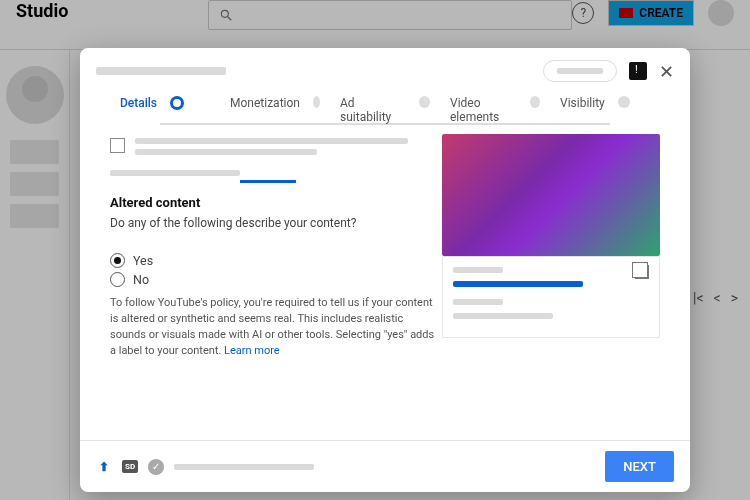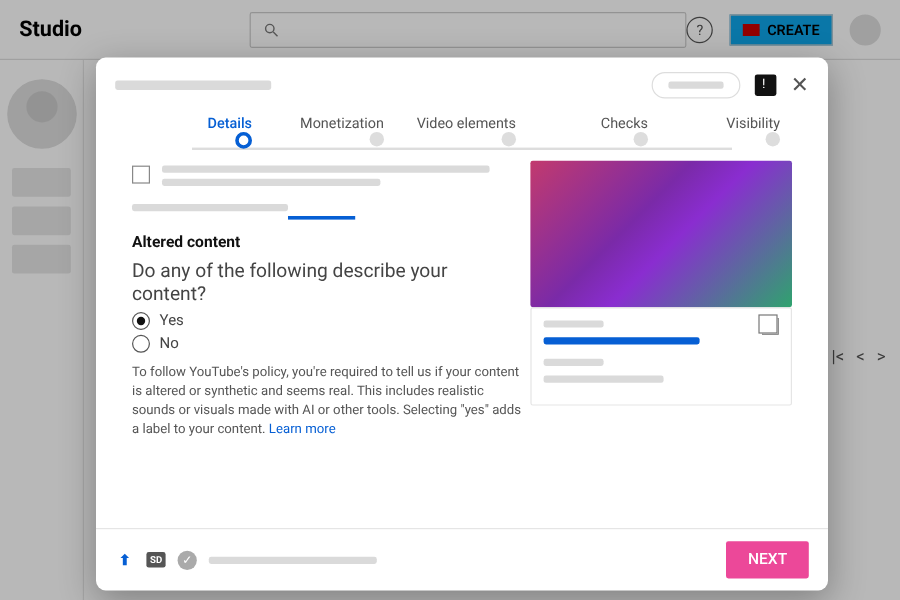--- a/index.html
+++ b/index.html
@@ -1,18 +1,18 @@
 <!DOCTYPE html>
 <html><head>
 <meta charset="utf-8">
 <style>
 *{box-sizing:border-box;margin:0;padding:0;font-family:Roboto,Arial,sans-serif}
 body{width:750px;height:500px;overflow:hidden;background:#f1f1f1;position:relative}
 .bg{position:absolute;inset:0;filter:brightness(0.85)}
-.topbar{height:50px;background:#fff;display:flex;align-items:center;padding:0 16px;border-bottom:1px solid #ddd}
+.topbar{height:50px;background:#fff;display:flex;align-items:flex-start;padding:0 16px;border-bottom:1px solid #ddd}
 .logo{font-weight:700;font-size:18px}
 .search{flex:1;max-width:420px;margin:0 auto 0 140px;height:30px;border:1px solid #ccc;border-radius:2px;display:flex;align-items:center;padding:0 10px;color:#777}
 .top-actions{margin-left:auto;display:flex;align-items:center;gap:14px}
 .help-icon{width:22px;height:22px;border:1.5px solid #555;border-radius:50%;display:flex;align-items:center;justify-content:center;font-size:12px;color:#555}
 .create-btn{border:1px solid #ccc;padding:5px 10px;font-size:12px;font-weight:600;display:flex;align-items:center;gap:6px;background:#0ea5e9}
 .create-btn .cam{width:14px;height:10px;background:#cc0000;position:relative}
 .create-btn .cam::after{content:"";position:absolute;right:-4px;top:1px;border:4px solid transparent;border-left-color:#cc0000}
 .avatar-top{width:26px;height:26px;border-radius:50%;background:#ddd}
 .sidebar{position:absolute;left:0;top:50px;width:70px;bottom:0;background:#fff;border-right:1px solid #e5e5e5}
 .side-avatar{width:58px;height:58px;border-radius:50%;background:#ddd;margin:16px auto;position:relative}
@@ -25,56 +25,56 @@
 .dlg-head{padding:12px 16px 8px;display:flex;align-items:center;gap:10px}
 .ph{background:#dadada;border-radius:2px}
 .dlg-head .title-ph{width:130px;height:8px}
 .dlg-head-actions{margin-left:auto;display:flex;align-items:center;gap:12px}
 .btn-ghost{border:1px solid #ddd;border-radius:14px;width:74px;height:22px;display:flex;align-items:center;justify-content:center}
 .btn-ghost .ph{width:46px;height:6px}
 .feedback-icon{width:18px;height:18px;background:#111;border-radius:2px;position:relative}
 .feedback-icon::after{content:"!";color:#fff;font-size:11px;position:absolute;left:6px;top:1px}
 .close-icon{font-size:18px;color:#555;cursor:pointer}
 .stepper{display:flex;align-items:flex-start;justify-content:space-between;padding:6px 40px 4px;position:relative}
-.step{display:flex;flex-direction:column;align-items:flex-end;gap:0;font-size:12px;color:#555;z-index:1;width:90px}
+.step{display:flex;flex-direction:row;align-items:flex-start;gap:13px;font-size:12px;color:#555;z-index:1;width:90px}
 .step.active{color:#065fd4;font-weight:500}
 .circle{width:12px;height:12px;border-radius:50%;background:#ddd}
 .step.active .circle{width:14px;height:14px;background:#fff;border:3px solid #065fd4}
 .step-line{position:absolute;height:2px;background:#ddd;top:33px;left:80px;right:80px;z-index:0}
 .dlg-body{flex:1;overflow:auto;padding:6px 30px 10px;display:flex;gap:4px}
 .left{flex:1;font-size:12px;color:#444}
 .row-check{display:flex;align-items:flex-start;gap:10px;margin:4px 0}
 .checkbox{width:15px;height:15px;border:1.5px solid #888;flex-shrink:0}
 .lines{flex:1}
 .lines .ph{height:6px;margin-bottom:5px}
 .divider{height:6px;background:#dadada;margin:10px 0 4px;border-radius:2px}
 .tab-underline{width:56px;height:3px;background:#065fd4;margin:0 0 12px 130px}
 h4{font-size:13px;color:#111;margin-bottom:6px}
-.q{font-size:16px;margin-bottom:6px}
+.q{font-size:12px;margin-bottom:23px}
 ul{list-style:disc;padding-left:22px;margin-bottom:8px}
 ul li{font-size:11.5px;color:#333;margin-bottom:4px}
 .radio-row{display:flex;align-items:center;gap:8px;margin:4px 0;font-size:12.5px}
 .radio{width:15px;height:15px;border:1.5px solid #555;border-radius:50%;display:flex;align-items:center;justify-content:center}
 .radio.sel::after{content:"";width:7px;height:7px;border-radius:50%;background:#111}
 .policy{font-size:11px;color:#555;line-height:1.45;margin-top:8px}
 .policy a{color:#065fd4;text-decoration:none}
 .right{width:218px;flex-shrink:0}
 .thumb{width:218px;height:122px;border-radius:2px;background:linear-gradient(135deg,#c23a6e 0%,#7a2aa8 40%,#8a2dd0 55%,#2fa36e 100%)}
 .card{border:1px solid #e5e5e5;border-radius:2px;padding:10px;margin-top:0}
 .card .ph{height:6px;margin-bottom:8px}
 .card .blue-ph{background:#065fd4}
 .copy-icon{float:right;width:14px;height:14px;border:1.5px solid #777;position:relative;margin-top:-2px}
 .copy-icon::before{content:"";position:absolute;width:14px;height:14px;border:1.5px solid #777;left:-4px;top:-4px;background:#fff}
 .dlg-foot{border-top:1px solid #e5e5e5;padding:10px 16px;display:flex;align-items:center;gap:10px}
 .ficon{width:16px;height:16px;display:flex;align-items:center;justify-content:center;font-size:12px;color:#555}
 .upload-icon{color:#065fd4;font-weight:700}
 .sd-badge{background:#555;color:#fff;font-size:8px;font-weight:700;padding:2px 3px;border-radius:2px}
 .check-circle{width:16px;height:16px;border-radius:50%;background:#aaa;color:#fff;font-size:10px;display:flex;align-items:center;justify-content:center}
 .foot-ph{height:6px;width:140px}
-.next-btn{margin-left:auto;background:#ec4899;color:#fff;border:none;padding:8px 18px;font-size:13px;font-weight:500;border-radius:2px;cursor:pointer}
+.next-btn{margin-left:auto;background:#3b82f6;color:#fff;border:none;padding:8px 18px;font-size:13px;font-weight:500;border-radius:2px;cursor:pointer}
 </style>
 </head>
 <body>
 
 <div class="bg">
   <div class="topbar">
     <span class="logo">Studio</span>
     <div class="search">
       <svg width="14" height="14" viewBox="0 0 24 24">
           <circle cx="10" cy="10" r="6" fill="none" stroke="#777" stroke-width="2"></circle>
@@ -123,25 +123,25 @@
     <div class="step-line"></div>
     <div class="step active">
         <span>Details</span>
         <div class="circle"></div>
       </div>
     <div class="step">
         <span>Monetization</span>
         <div class="circle"></div>
       </div>
     <div class="step">
-        <span>Video elements</span>
+        <span>Ad suitability</span>
         <div class="circle"></div>
       </div>
     <div class="step">
-        <span>Checks</span>
+        <span>Video elements</span>
         <div class="circle"></div>
       </div>
     <div class="step">
         <span>Visibility</span>
         <div class="circle"></div>
       </div>
   </div>
 
   <div class="dlg-body">
     <div class="left">

